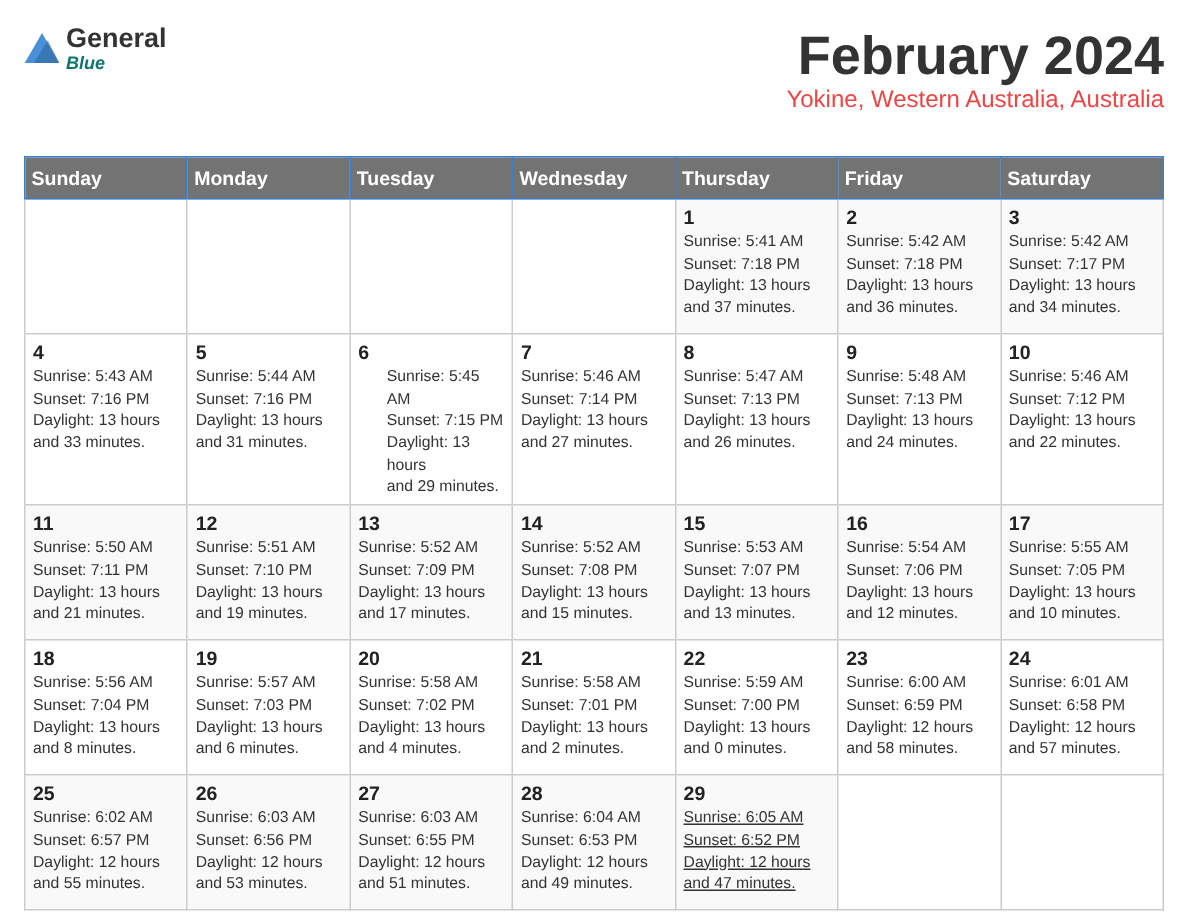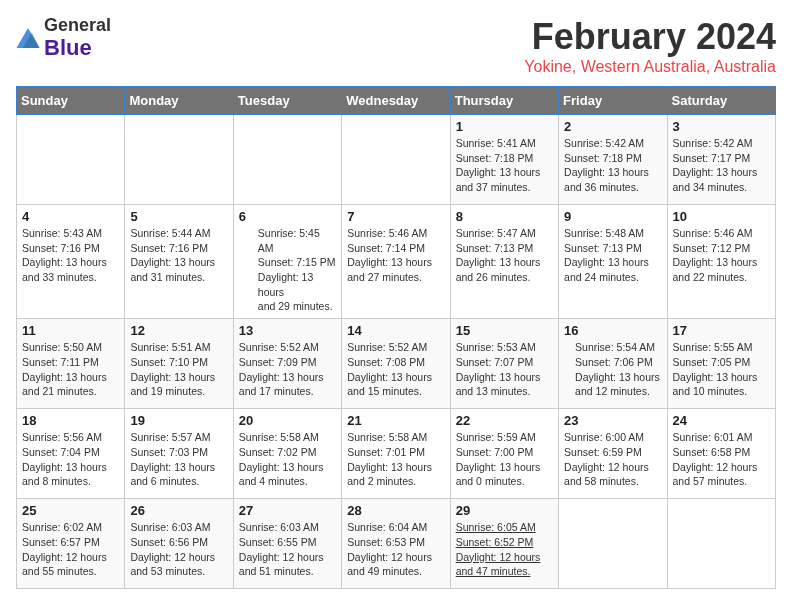--- a/index.html
+++ b/index.html
@@ -7,41 +7,42 @@
       font-family: Arial, sans-serif;
       background: #fff;
       width: 792px;
       min-height: 612px;
       padding: 16px;
     }
     .header-section {
       display: flex;
       justify-content: space-between;
       align-items: flex-start;
-      margin-bottom: 10px;
+      margin-bottom: 28px;
     }
     .logo {
       display: flex;
       align-items: center;
       gap: 4px;
     }
     .logo-text {
       display: flex;
       flex-direction: column;
       line-height: 1.1;
     }
     .logo-general {
       font-size: 18px;
       font-weight: bold;
       color: #333;
     }
     .logo-blue {
-      font-size: 22px;
-      font-weight: bold;
-      color: #4c1d95;
+      font-size: 12px;
+      font-weight: bold;
+      color: #0f766e;
+      font-style: italic;
     }
     .logo-icon {
       width: 24px;
       height: 20px;
     }
     .title-section {
       text-align: right;
     }
     .calendar-title {
       font-size: 36px;
@@ -235,21 +236,21 @@
         </td>
         <td>
           <span class="day-number">15</span>
           <div class="day-info" style="white-space: pre-line;">Sunrise: 5:53 AM
 Sunset: 7:07 PM
 Daylight: 13 hours
 and 13 minutes.</div>
         </td>
         <td>
           <span class="day-number">16</span>
-          <div class="day-info" style="white-space: pre-line; margin-left: 11px;">Sunrise: 5:54 AM
+          <div class="day-info" style="white-space: pre-line;">Sunrise: 5:54 AM
 Sunset: 7:06 PM
 Daylight: 13 hours
 and 12 minutes.</div>
         </td>
         <td>
           <span class="day-number">17</span>
           <div class="day-info" style="white-space: pre-line;">Sunrise: 5:55 AM
 Sunset: 7:05 PM
 Daylight: 13 hours
 and 10 minutes.</div>

